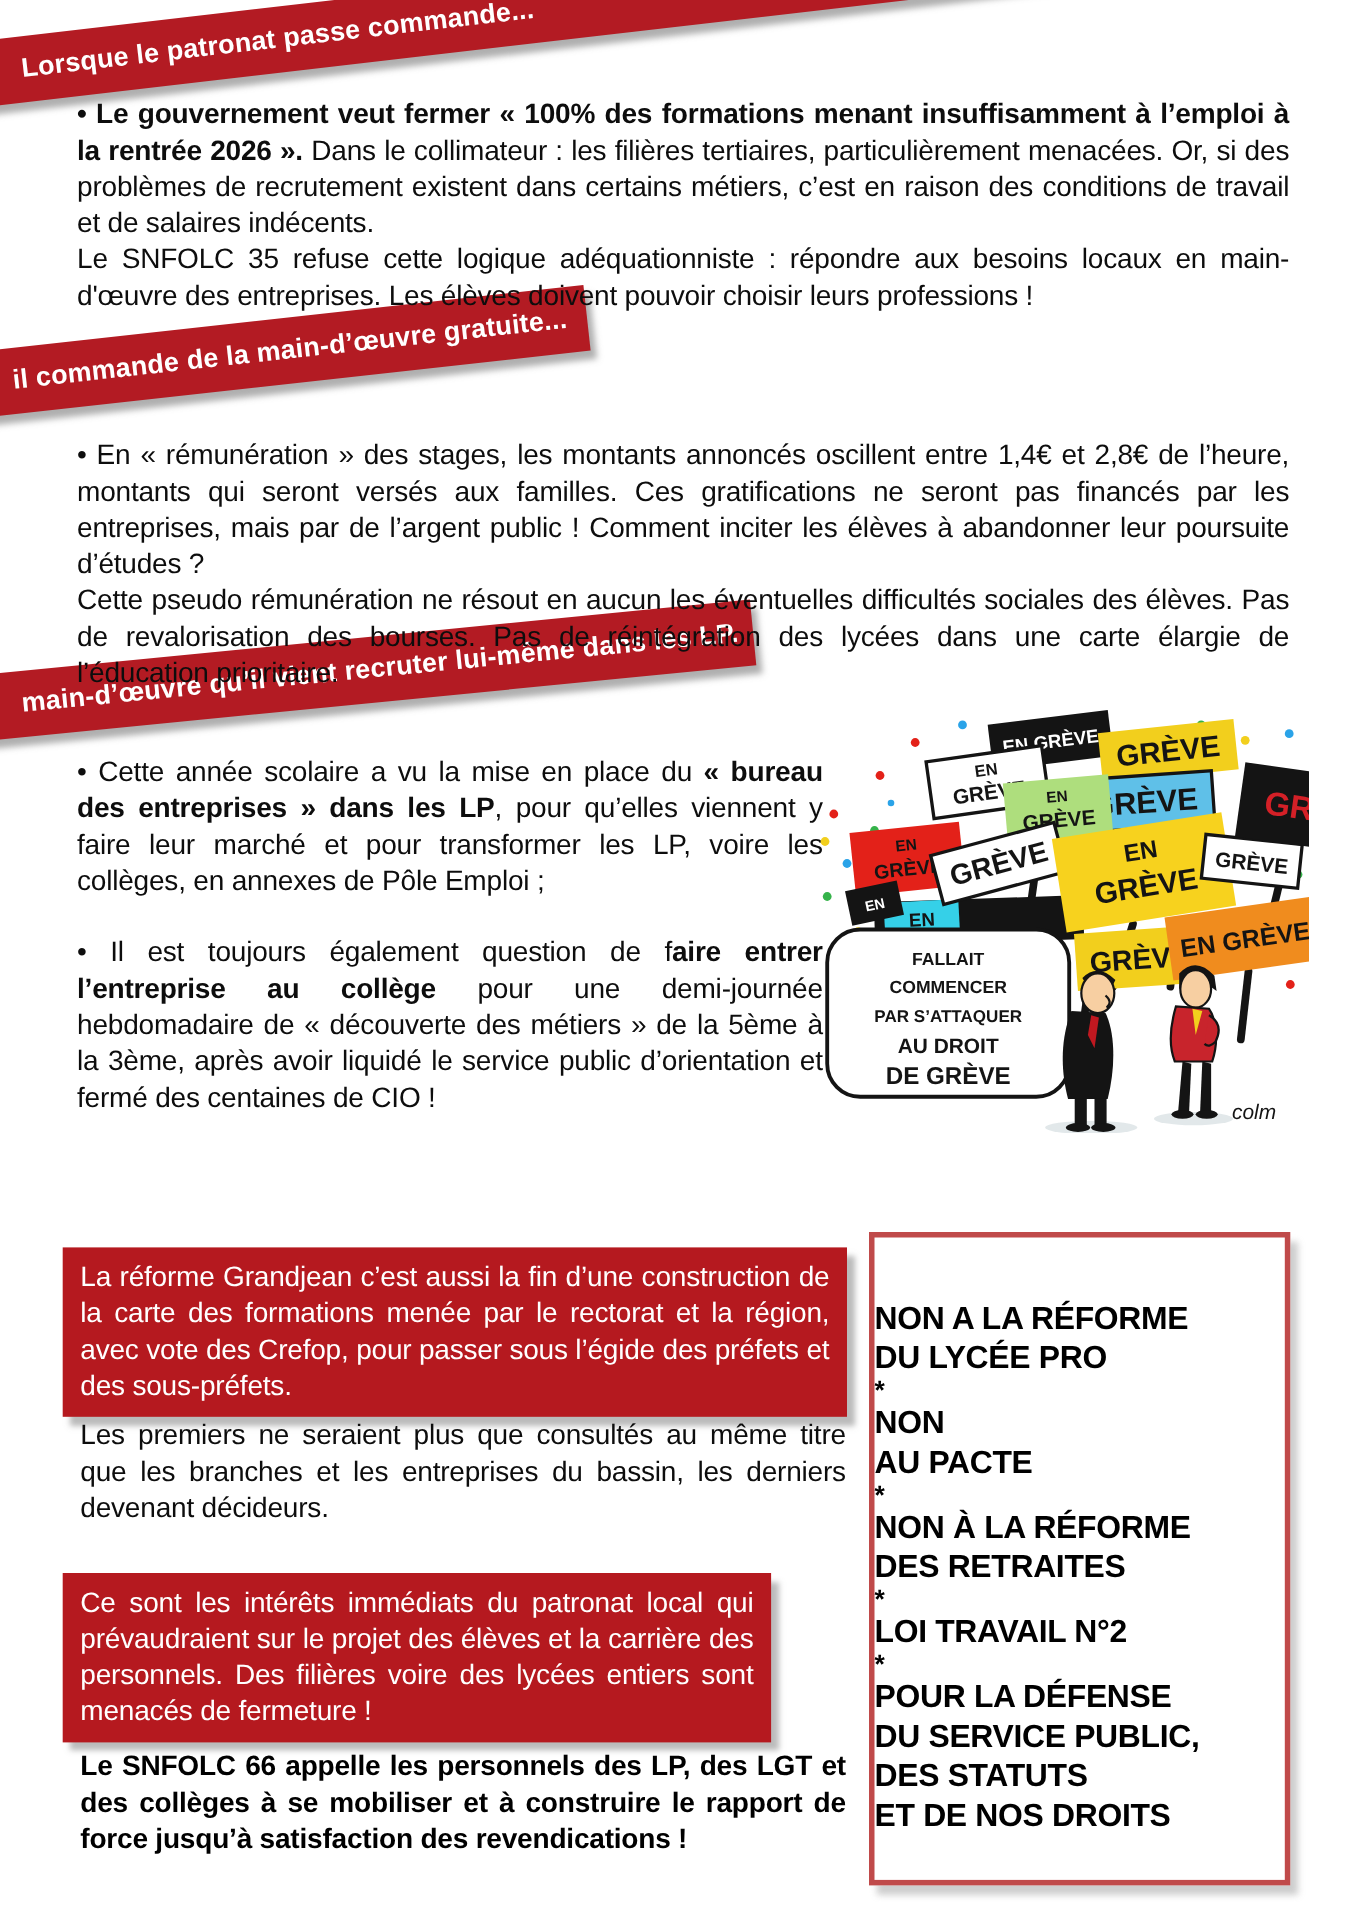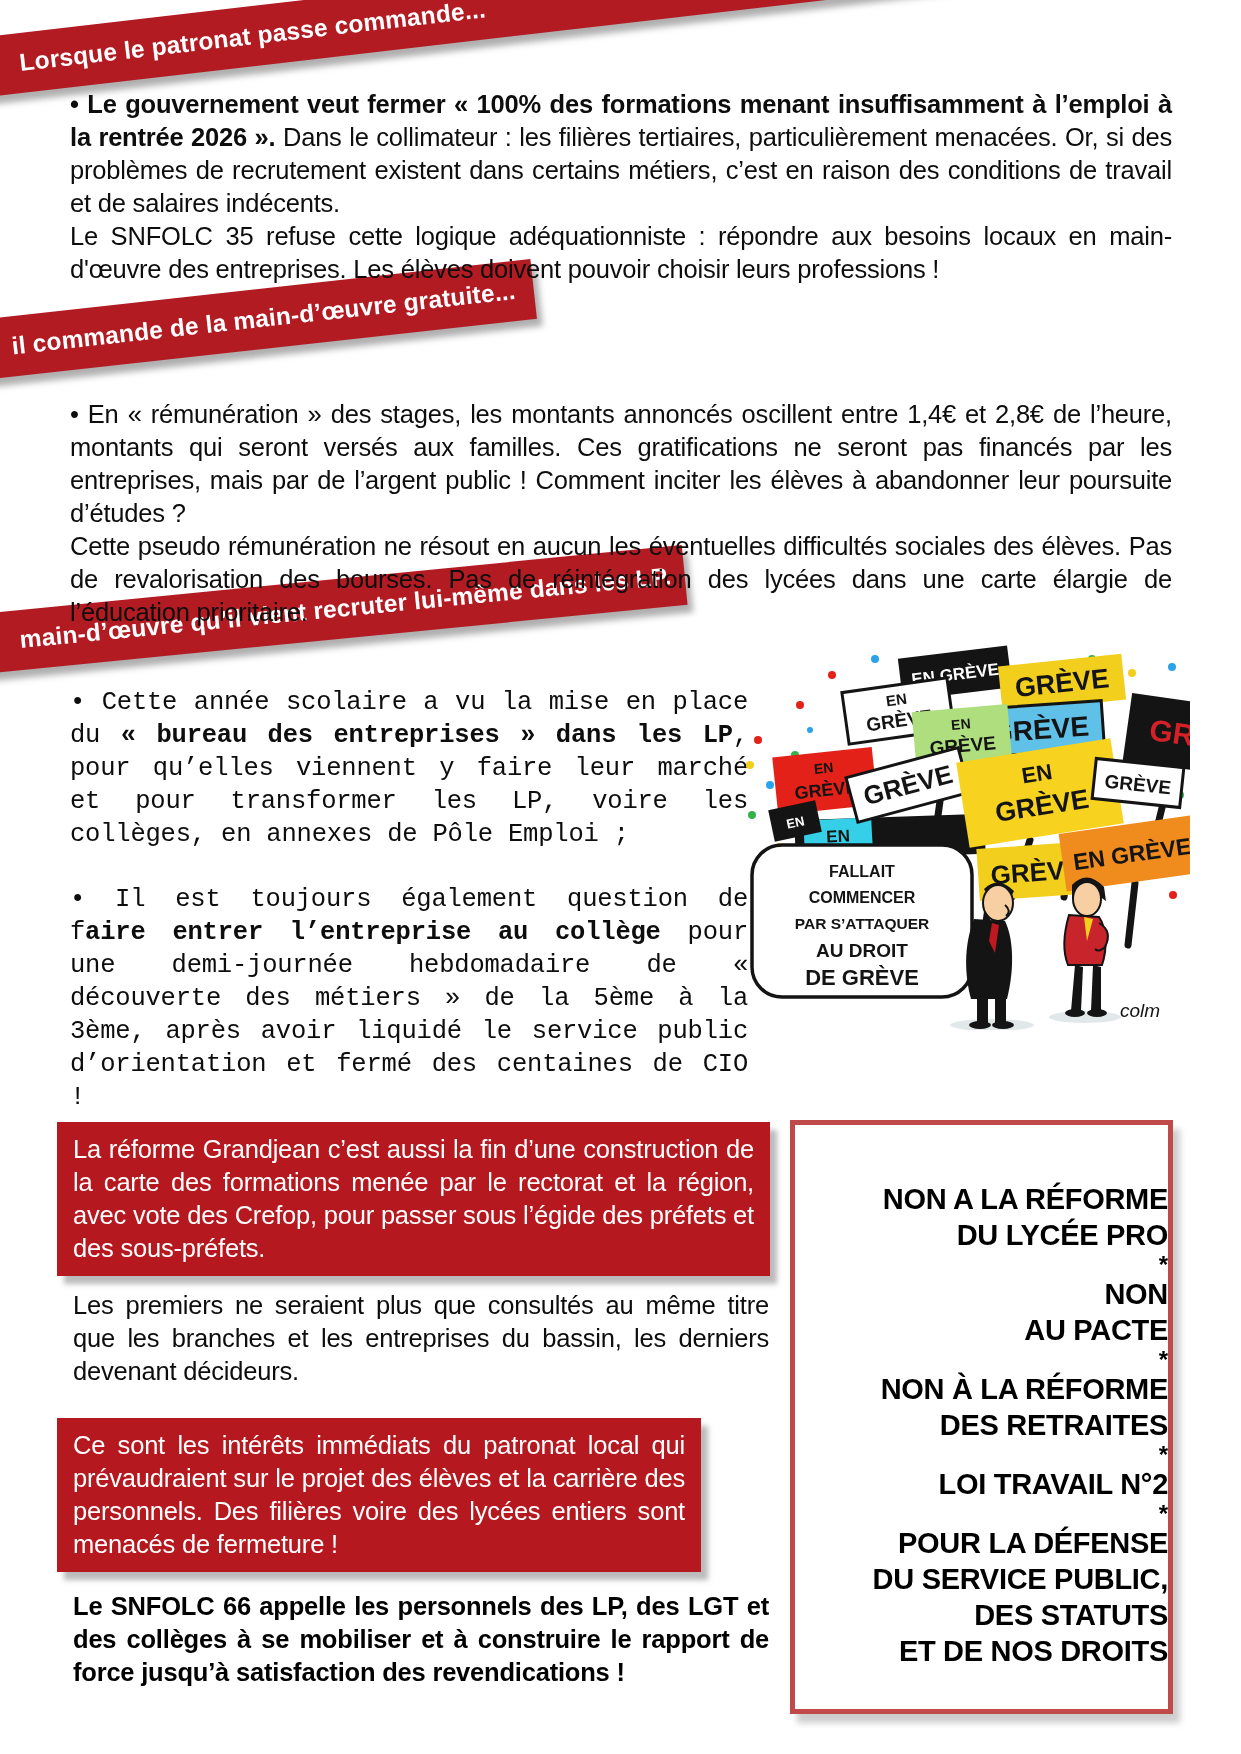--- a/index.html
+++ b/index.html
@@ -21,40 +21,41 @@
   #ribbon2{left:-20px;top:320px;width:525px;padding-left:32px;transform:rotate(-6.3deg);}
   #ribbon3{left:-20px;top:614px;width:668px;padding-left:40px;transform:rotate(-5.6deg);}
   
   .para{
     position:absolute;text-align:justify;
     font-size:25.5px;line-height:33px;letter-spacing:-0.2px;color:#0d0d0d;
   }
   .b{font-weight:bold;}
   #block1{left:70px;top:88px;width:1102px;}
   #block2{left:70px;top:378px;width:1102px;margin-top:20px;}
-  #block3{left:70px;top:686px;width:678px;font-family:Liberation Mono, monospace;}
+  #block3{left:70px;top:686px;width:678px;}
   .gap32{margin-top:32px;}
   
   .redbox{
     position:absolute;background:#b5191f;color:#fff;
     box-sizing:border-box;padding:11px 16px;
     text-align:justify;font-size:25.5px;line-height:33px;letter-spacing:-0.2px;
     box-shadow:7px 8px 5px rgba(120,120,120,.5);
+    margin-top:12px;
   }
   #redbox1{left:57px;top:1122px;width:713px;}
   #redbox2{left:57px;top:1418px;width:644px;}
   #lowerPara{left:73px;top:1289px;width:696px;}
   #appeal{left:73px;top:1590px;width:696px;font-weight:bold;color:#000;}
   
   #sloganBox{
     position:absolute;left:790px;top:1120px;width:383px;height:594px;
     box-sizing:border-box;border:5px solid #c04a4a;background:#fff;
     box-shadow:7px 9px 6px rgba(130,130,130,.4);
-    display:flex;flex-direction:column;align-items:flex-end;
-    padding-top:56px;text-align:center;padding-left:40px;
+    display:flex;flex-direction:column;align-items:flex-start;
+    padding-top:56px;text-align:center;
   }
   .slogan-line{font-weight:bold;font-size:29px;line-height:36px;color:#000;letter-spacing:-0.3px;}
   .slogan-star{font-weight:bold;font-size:24px;line-height:23px;color:#000;}
   
   #cartoon{position:absolute;left:740px;top:645px;width:450px;height:385px;}
   #cartoon text{font-family:"Liberation Sans", sans-serif;}
 </style>
 </head>
 <body>
 

